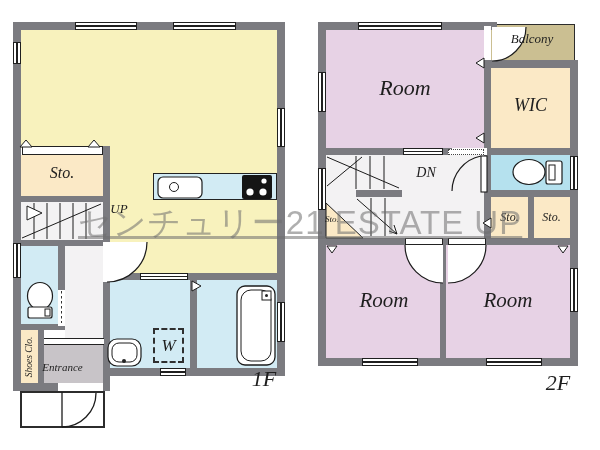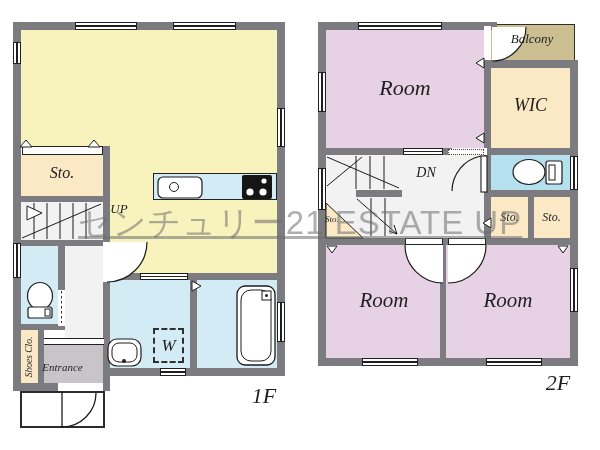--- a/index.html
+++ b/index.html
@@ -185,21 +185,21 @@
     </g>
   </svg>
 
   <div class="label" style="left:21px;top:163px;width:82px;height:20px;font-size:16px;">Sto.</div>
   <div class="label" style="left:102px;top:201px;width:34px;height:16px;font-size:13px;">UP</div>
   <div class="vlabel" style="left:17px;top:331px;width:24px;height:52px;">
     <span>Shoes Clo.</span>
   </div>
   <div class="label" style="left:44px;top:359px;width:37px;height:16px;font-size:11px;">Entrance</div>
   <div class="label" style="left:153px;top:328px;width:31px;height:35px;font-size:17px;">W</div>
-  <div class="label" style="left:240px;top:366px;width:48px;height:26px;font-size:22px;margin-top:17px;">1F</div>
+  <div class="label" style="left:240px;top:366px;width:48px;height:26px;font-size:22px;">1F</div>
 
   <div class="label" style="left:350px;top:74px;width:110px;height:28px;font-size:22px;">Room</div>
   <div class="label" style="left:491px;top:93px;width:79px;height:24px;font-size:18px;">WIC</div>
   <div class="label" style="left:492px;top:30px;width:80px;height:18px;font-size:13px;">Balcony</div>
   <div class="label" style="left:404px;top:163px;width:44px;height:20px;font-size:14px;">DN</div>
   <div class="label" style="left:316px;top:212px;width:32px;height:14px;font-size:9px;">Sto.</div>
   <div class="label" style="left:491px;top:209px;width:37px;height:16px;font-size:12px;">Sto.</div>
   <div class="label" style="left:533px;top:209px;width:37px;height:16px;font-size:12px;">Sto.</div>
   <div class="label" style="left:338px;top:286px;width:92px;height:28px;font-size:21px;">Room</div>
   <div class="label" style="left:456px;top:286px;width:104px;height:28px;font-size:21px;">Room</div>

